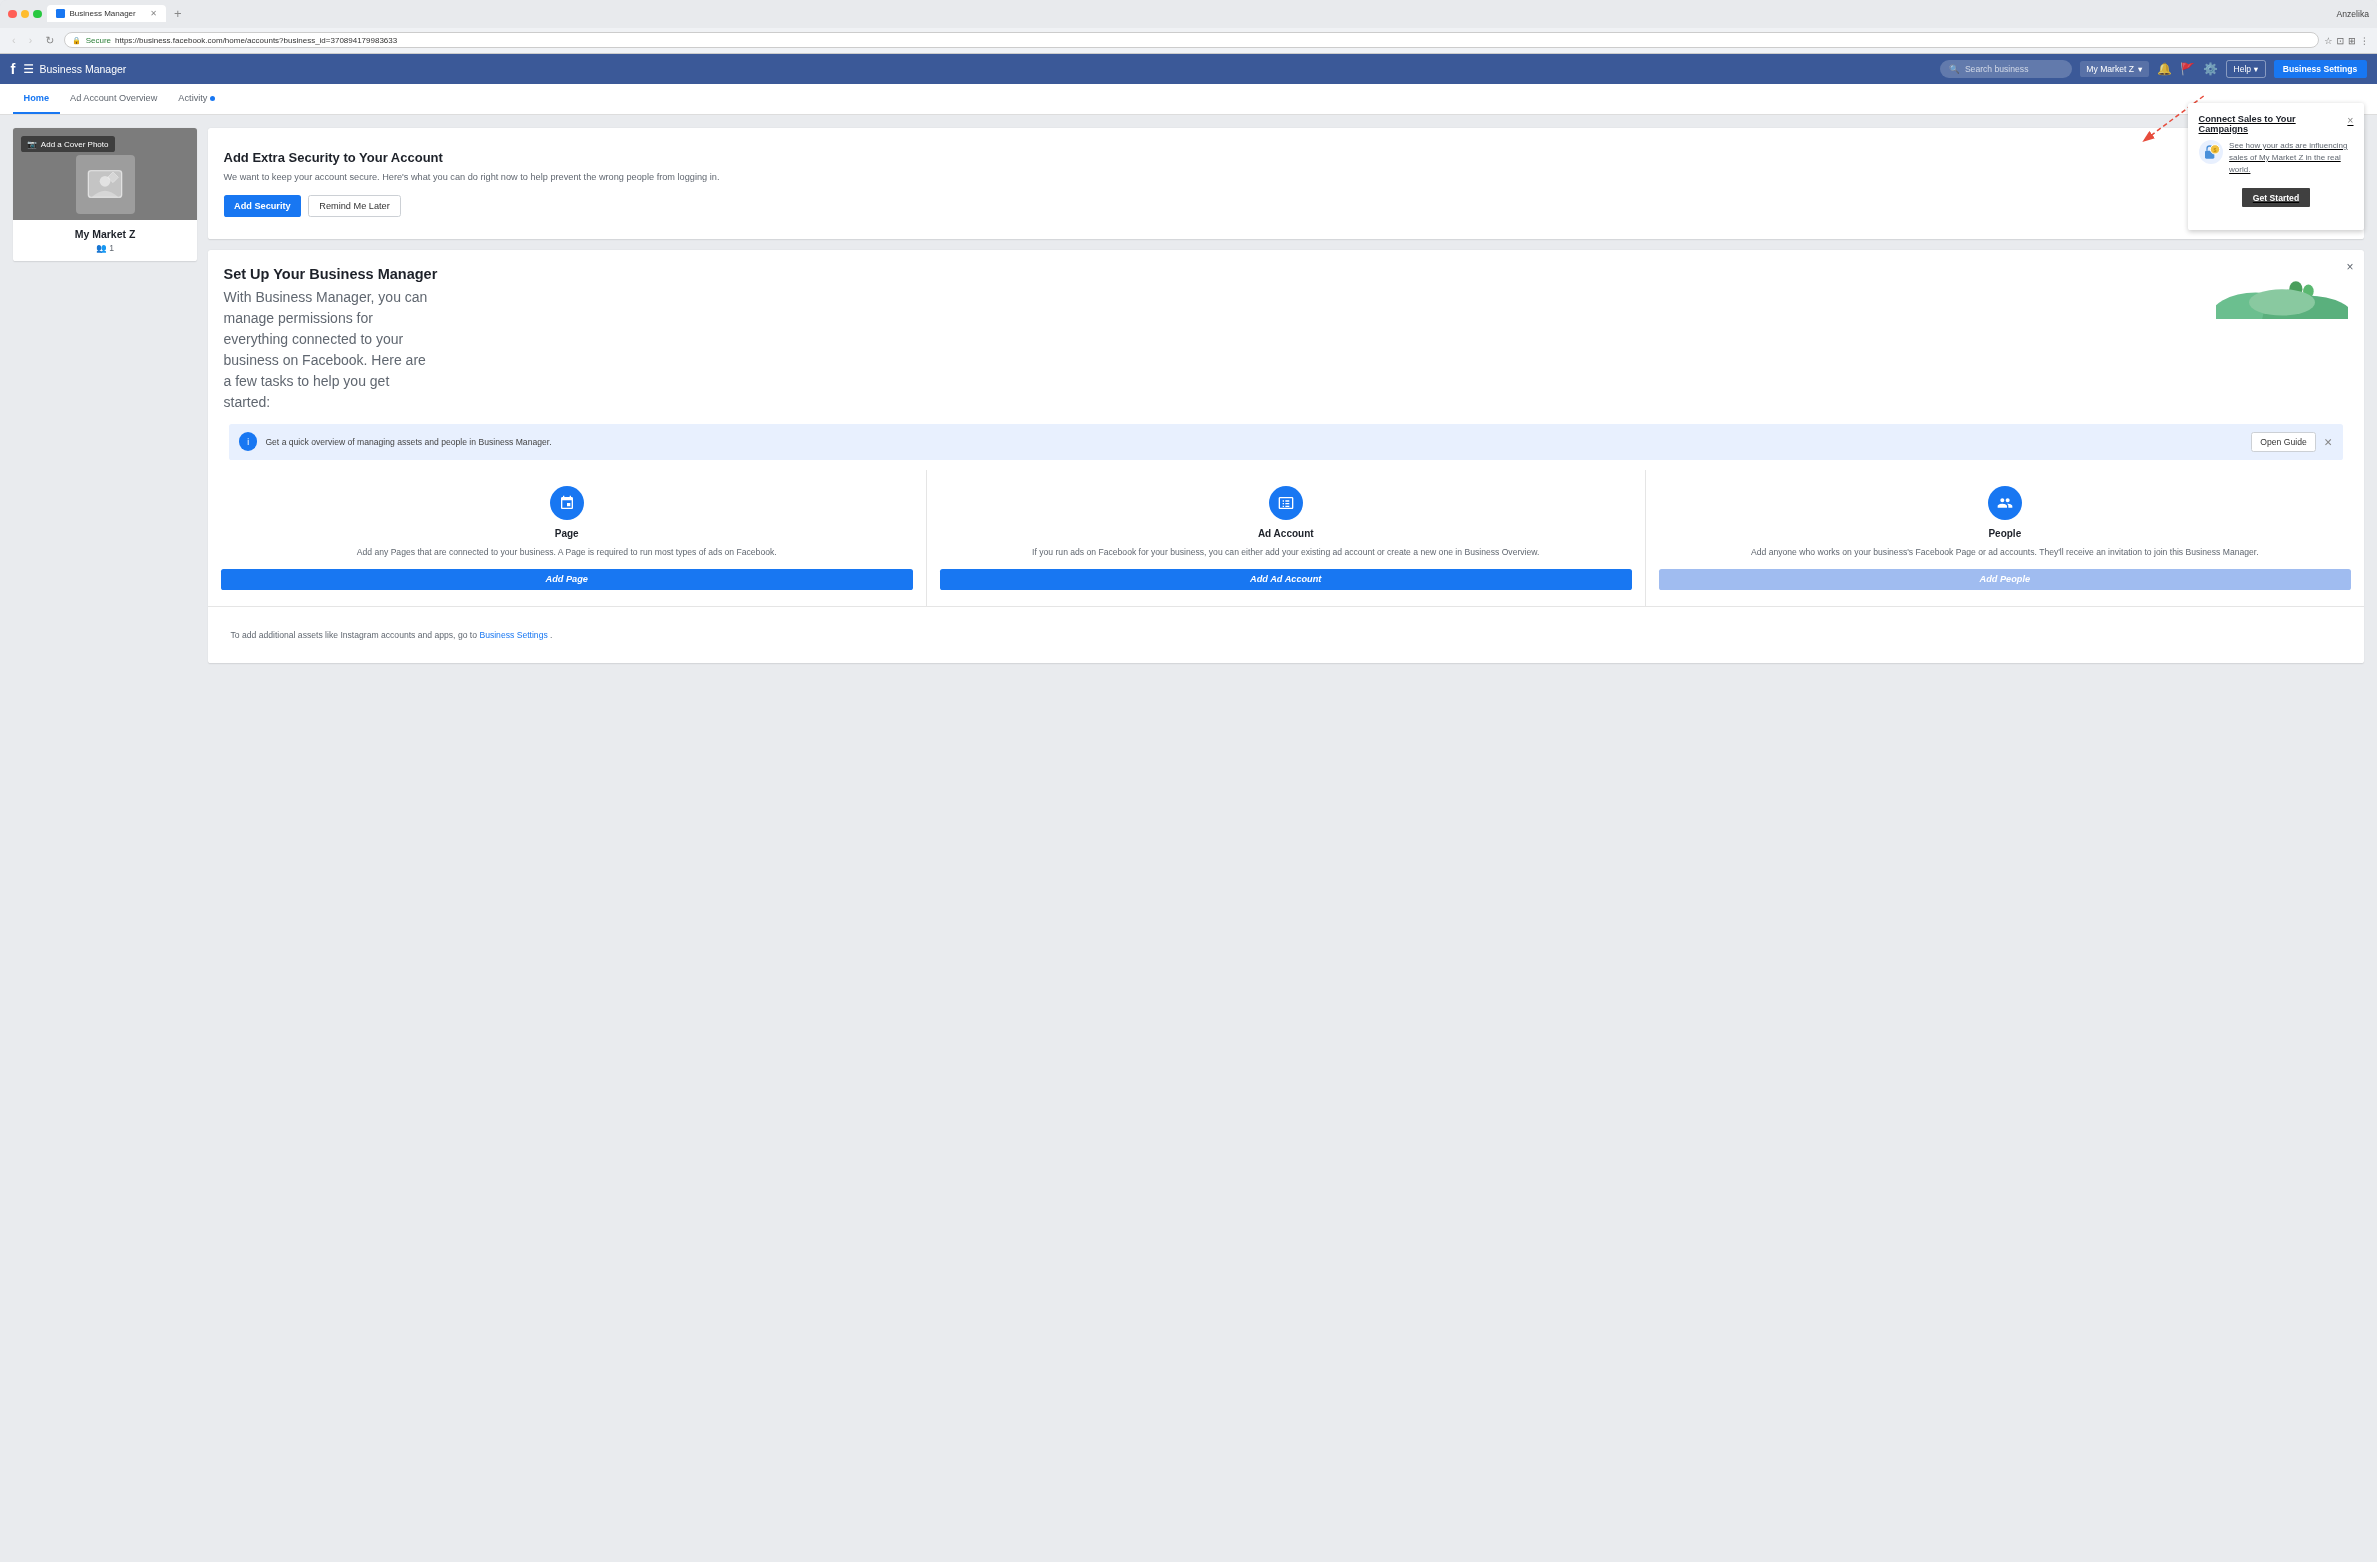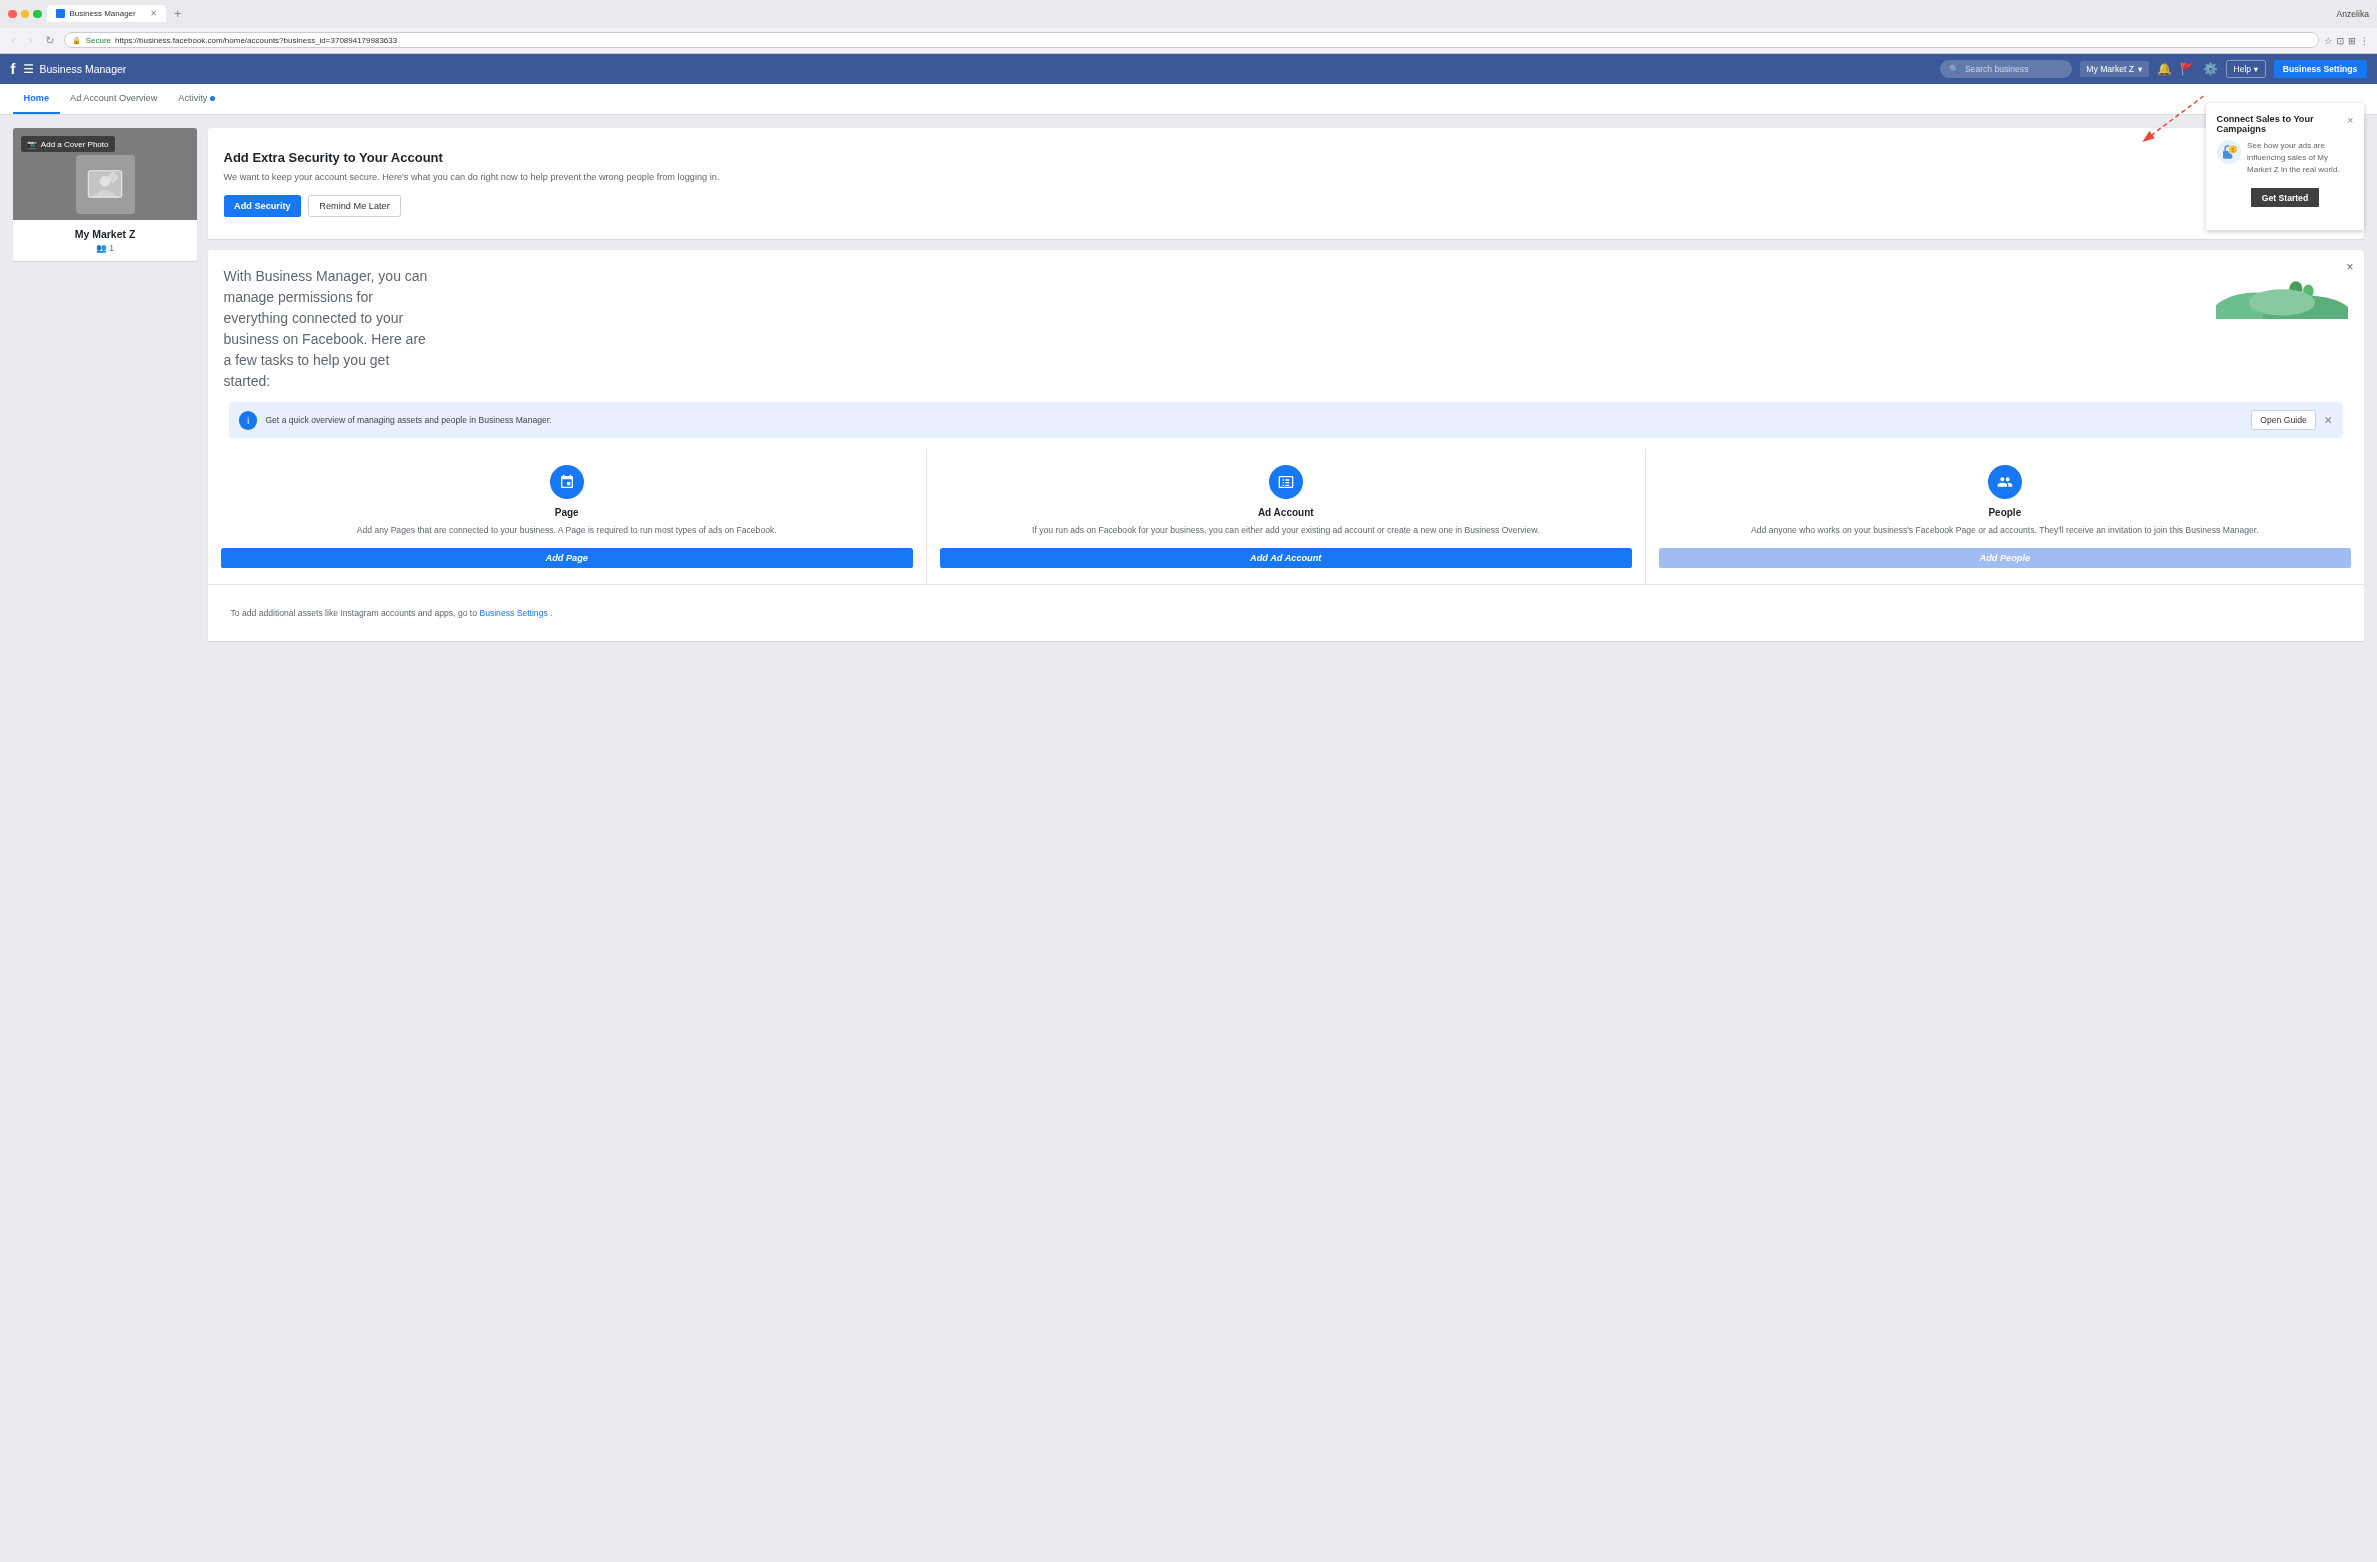--- a/index.html
+++ b/index.html
@@ -93,21 +93,21 @@
     .setup-col-title { font-size: 10px; font-weight: 600; color: #1d2129; margin-bottom: 6.6px; }
     .setup-col-desc { font-size: 8.6px; color: #606770; line-height: 1.5; flex: 1; }
     .setup-col-btn { margin-top: 10.5px; background: #1877f2; color: white; border: none; border-radius: 2.6px; padding: 5.3px 13px; font-size: 9.2px; font-weight: 600; cursor: pointer; width: 100%; font-style: italic; }
     .setup-col-btn.disabled { background: #a0bcf0; cursor: default; }
 
     
     .setup-footer { padding: 23px; text-align: left; font-size: 8.6px; color: #606770; border-top: 0.7px solid #e5e5e5; }
     .setup-footer a { color: #1877f2; text-decoration: none; }
 
     
-    .connect-popup { position: fixed; top: 103px; right: 13px; background: white; border-radius: 2.6px; box-shadow: 0 1.3px 5.3px rgba(0,0,0,0.2); width: 158px; padding: 10.5px; z-index: 100; }
+    .connect-popup { position: fixed; top: 103px; right: 13px; background: white; border-radius: 2.6px; box-shadow: 0 1.3px 5.3px rgba(0,0,0,0.2); width: 176px; padding: 10.5px; z-index: 100; text-decoration: underline; }
     .connect-popup-header { display: flex; justify-content: space-between; align-items: flex-start; margin-bottom: 6.6px; }
     .connect-popup-title { font-size: 9.2px; font-weight: 600; color: #1d2129; }
     .connect-popup-close { background: none; border: none; color: #888; font-size: 10.5px; cursor: pointer; }
     .connect-popup-body { display: flex; gap: 6.6px; margin-bottom: 8px; }
     .connect-popup-icon { width: 24px; height: 24px; flex-shrink: 0; }
     .connect-popup-text { font-size: 8px; color: #606770; line-height: 1.5; }
     .connect-popup-btn { background: #404040; color: white; border: none; border-radius: 1px; padding: 4.6px 10.5px; font-size: 8.6px; font-weight: 600; cursor: pointer; display: block; margin: 12px auto; }
 
     
     .dashed-arrow { position: fixed; top: 132px; right: 171px; width: 79px; height: 53px; pointer-events: none; }
@@ -266,20 +266,21 @@
           <rect x="52" y="18" width="16" height="10" rx="2" fill="#666"></rect>
           <line x1="60" y1="18" x2="60" y2="28" stroke="#777" stroke-width="1.5"></line>
         </svg>
       </div>
     </div>
 
     <div class="setup-card">
       <div class="setup-header">
         <div style="display:flex; gap:13px;">
           <div style="flex:1;">
+            <div class="setup-title">Set Up Your Business Manager</div>
             <div class="setup-desc">With Business Manager, you can manage permissions for everything connected to your business on Facebook. Here are a few tasks to help you get started:</div>
           </div>
 
           <div style="width:132px;height:53px;overflow:hidden;position:relative;">
             <svg viewBox="0 0 200 80" width="132" height="53">
               <rect width="200" height="80" fill="white"></rect>
 
               <ellipse cx="100" cy="100" rx="120" ry="60" fill="#7ec8a4"></ellipse>
 
               <ellipse cx="60" cy="80" rx="70" ry="40" fill="#6bbf8f"></ellipse>

